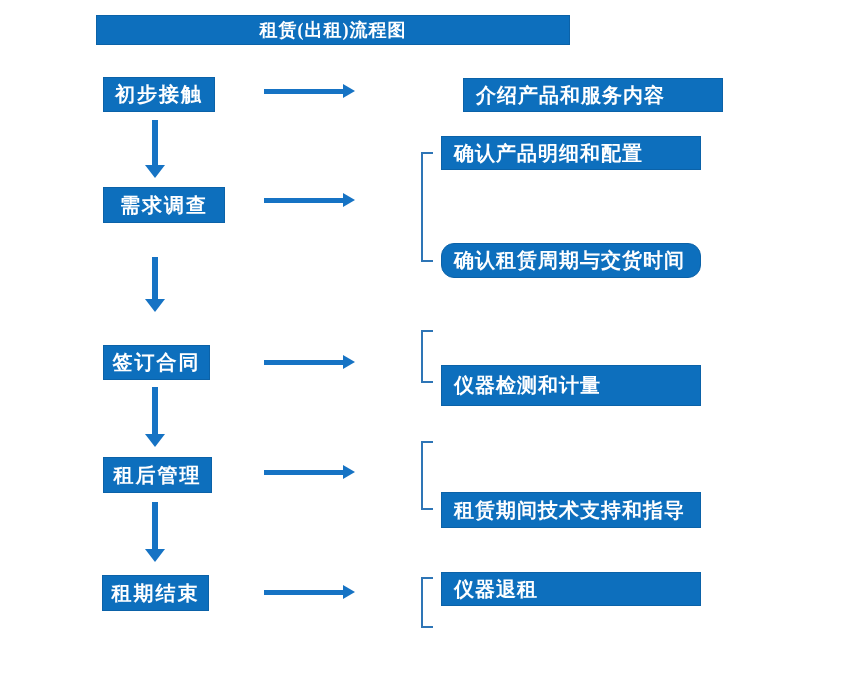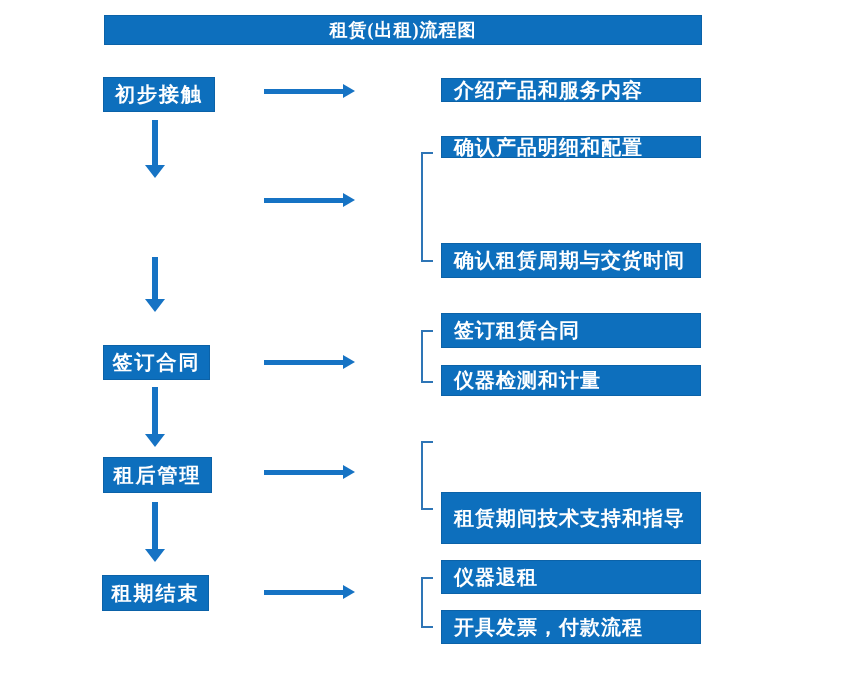--- a/index.html
+++ b/index.html
@@ -17,45 +17,45 @@
     color:#ffffff;
     font-weight:bold;
     font-size:20px;
     display:flex;
     align-items:center;
     box-sizing:border-box;
     letter-spacing:2px;
     white-space:nowrap;
   }
   .banner{
-    left:104px;top:15px;width:598px;height:30px;
+    left:96px;top:15px;width:474px;height:30px;
     justify-content:center;
     font-size:18px;
     letter-spacing:1px;
   }
   .step{justify-content:center;}
   .detail{left:441px;width:260px;padding-left:12px;letter-spacing:1px;}
 
   
   .s1{left:103px;top:77px;width:112px;height:35px;}
   .s2{left:103px;top:187px;width:122px;height:36px;}
   .s3{left:103px;top:345px;width:107px;height:35px;}
   .s4{left:103px;top:457px;width:109px;height:36px;}
   .s5{left:102px;top:575px;width:107px;height:36px;}
 
   
-  .d1{top:78px;height:24px;}
-  .d2{top:136px;height:22px;}
+  .d1{top:78px;height:34px;margin-left:22px;}
+  .d2{top:136px;height:34px;}
   .d3{top:187px;height:36px;}
-  .d4{top:243px;height:35px;}
+  .d4{top:243px;height:35px;border-radius:13px;}
   .d5{top:313px;height:35px;}
-  .d6{top:365px;height:31px;}
+  .d6{top:365px;height:41px;}
   .d7{top:420px;height:37px;}
-  .d8{top:492px;height:52px;text-align:right;}
-  .d9{top:560px;height:34px;text-align:center;}
+  .d8{top:492px;height:36px;text-align:right;}
+  .d9{top:572px;height:34px;text-align:center;}
   .d10{top:610px;height:34px;}
 
   
   .harrow{
     position:absolute;
     left:264px;width:91px;height:14px;
     display:flex;align-items:center;
   }
   .harrow .shaft{flex:1;height:5px;background:#1673c4;}
   .harrow .head{
@@ -103,20 +103,21 @@
   .b4{top:577px;height:51px;}
 </style>
 </head>
 <body>
 
 <div id="canvas">
 
   <div class="box banner">租赁(出租)流程图</div>
 
   <div class="box step s1">初步接触</div>
+  <div class="box step s2">需求调查</div>
   <div class="box step s3">签订合同</div>
   <div class="box step s5">租期结束</div>
   <div class="box step s4">租后管理</div>
 
   <div class="varrow va1">
       <div class="shaft"></div>
       <div class="head"></div>
     </div>
   <div class="varrow va2">
       <div class="shaft"></div>
@@ -153,19 +154,17 @@
     </div>
 
   <div class="bracket b1"></div>
   <div class="bracket b2"></div>
   <div class="bracket b3"></div>
   <div class="bracket b4"></div>
 
   <div class="box detail d1">介绍产品和服务内容</div>
   <div class="box detail d2">确认产品明细和配置</div>
   <div class="box detail d4">确认租赁周期与交货时间</div>
-  <div class="box detail d5">签订租赁合同</div>
   <div class="box detail d6">仪器检测和计量</div>
   <div class="box detail d8">租赁期间技术支持和指导</div>
   <div class="box detail d9">仪器退租</div>
-  <div class="box detail d10">开具发票，付款流程</div>
 
 </div>
 
 </body></html>

